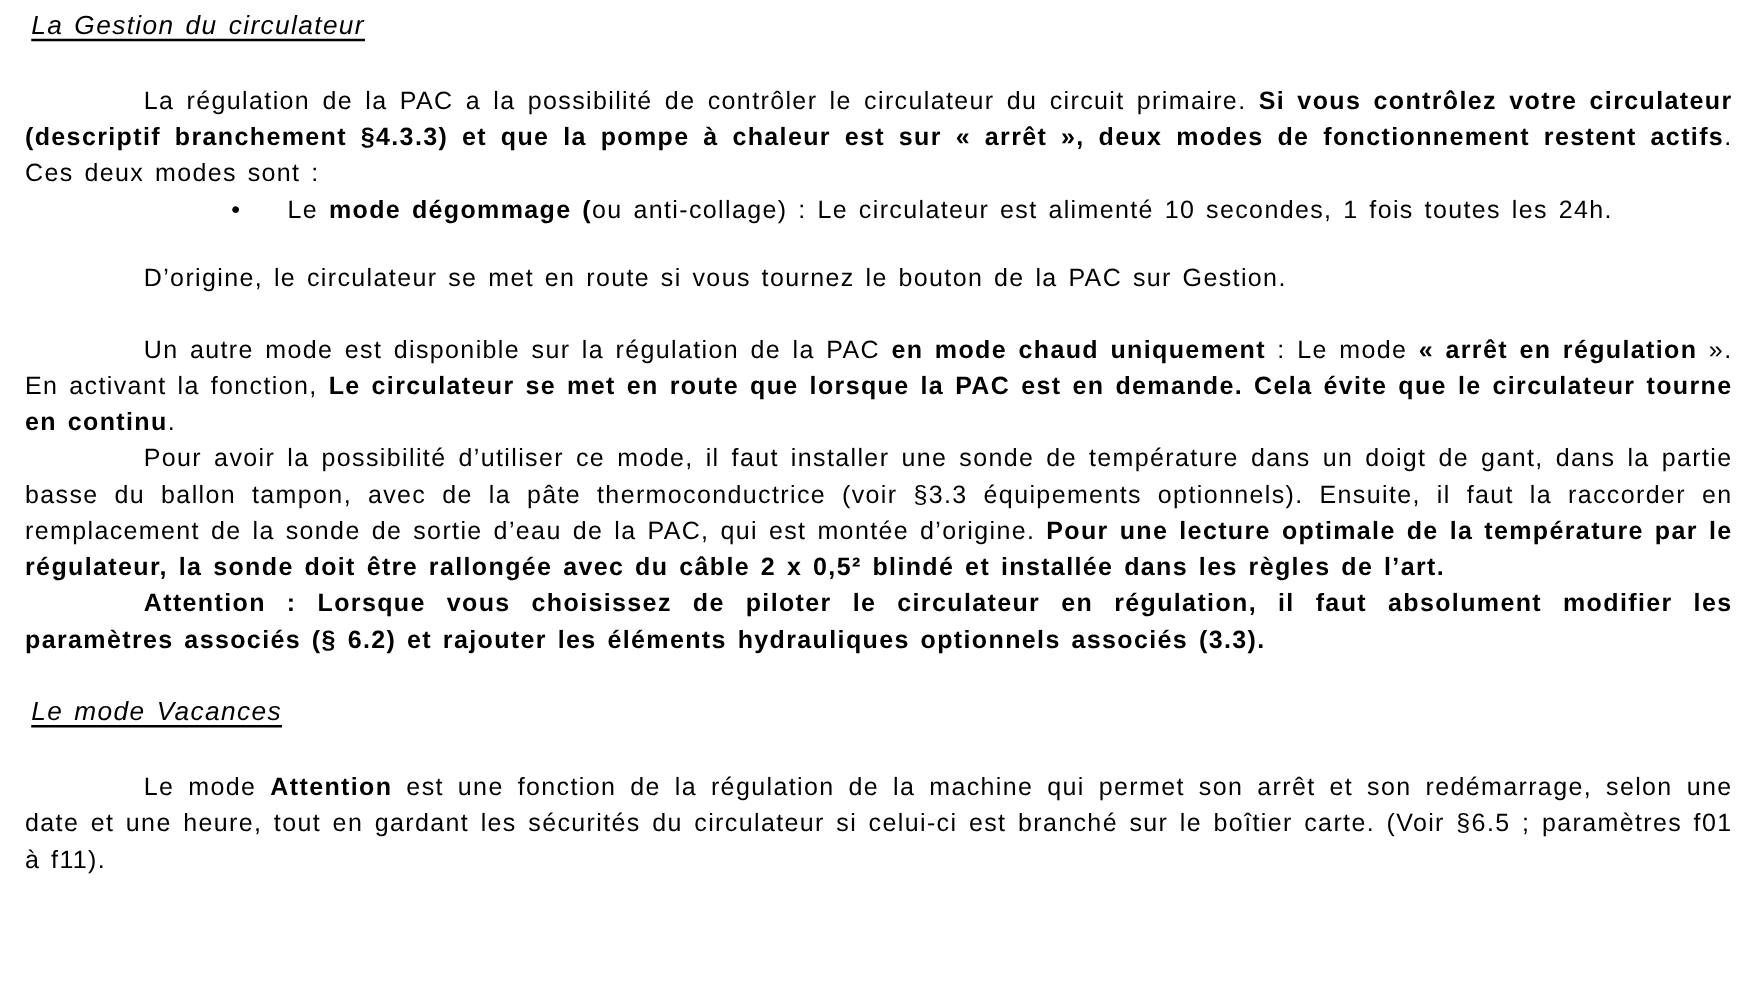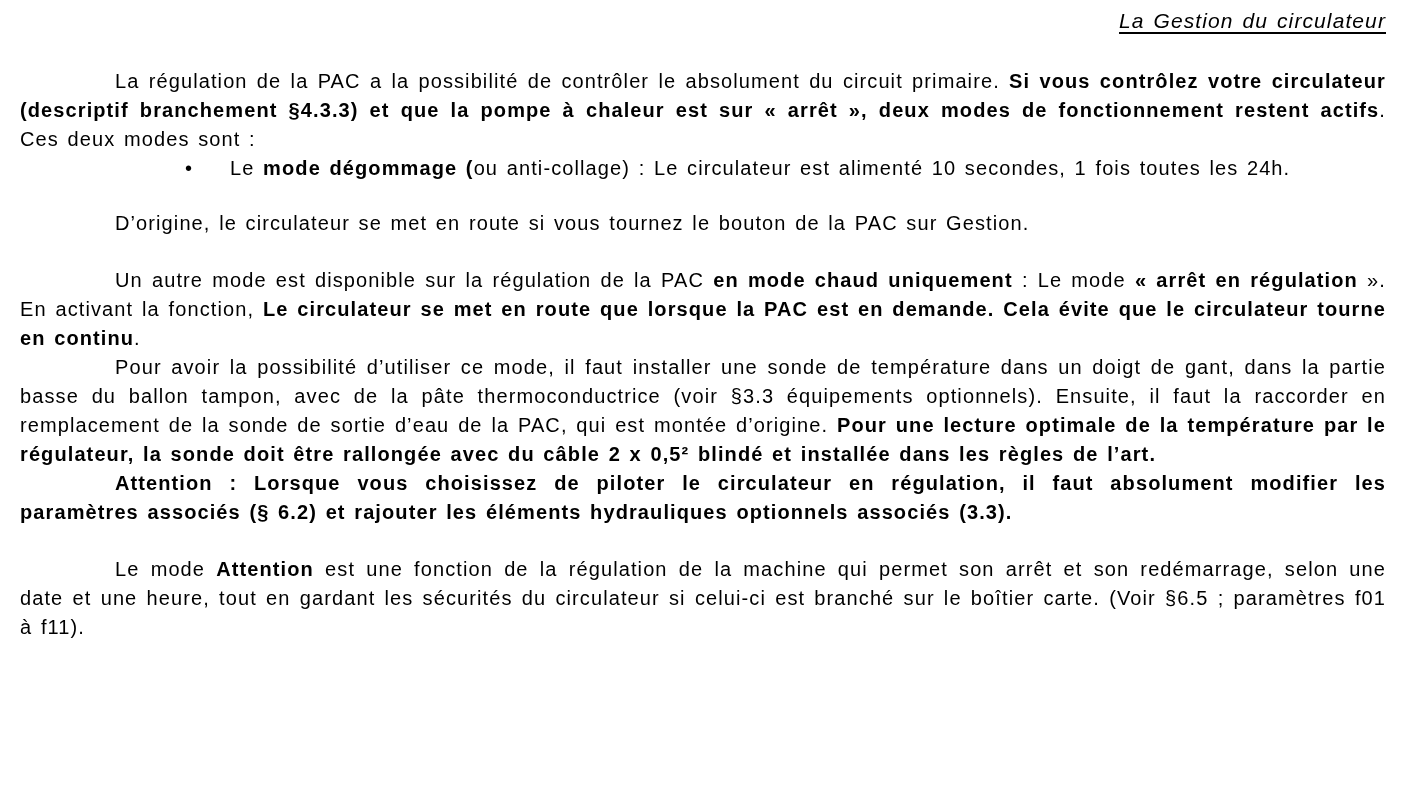--- a/index.html
+++ b/index.html
@@ -22,22 +22,21 @@
   .page {
     padding: 6px 20px 0 20px;
   }
   .heading {
     font-size: 21px;
     line-height: 29px;
     font-weight: normal;
     font-style: italic;
     text-decoration: underline;
     text-underline-offset: 4px;
-    margin: 0 0 32px 16px;
-    text-align: right;
+    margin: 0 0 32px 5px;
   }
   .para {
     margin: 0;
     text-align: justify;
     text-indent: 95px;
   }
   .para.gap-after { margin-bottom: 28px; }
   .bullet-list {
     list-style: none;
     margin: 0 0 26px 0;
@@ -57,33 +56,34 @@
   .b { font-weight: bold; }
 </style>
 </head>
 <body>
 
 <div class="page">
 
   <section>
     <h2 class="heading">La Gestion du circulateur</h2>
 
-    <p class="para"><span>La régulation de la PAC a la possibilité de contrôler le absolument du circuit primaire. </span><span class="b">Si vous contrôlez votre circulateur (descriptif branchement §4.3.3) et que la pompe à chaleur est sur « arrêt », deux modes de fonctionnement restent actifs</span><span>. Ces deux modes sont :</span></p>
+    <p class="para"><span>La régulation de la PAC a la possibilité de contrôler le circulateur du circuit primaire. </span><span class="b">Si vous contrôlez votre circulateur (descriptif branchement §4.3.3) et que la pompe à chaleur est sur « arrêt », deux modes de fonctionnement restent actifs</span><span>. Ces deux modes sont :</span></p>
 
     <ul class="bullet-list">
       <li class="bullet-item"><span>Le </span><span class="b">mode dégommage (</span><span>ou anti-collage) : Le circulateur est alimenté 10 secondes, 1 fois toutes les 24h.</span></li>
     </ul>
 
     <p class="para gap-after"><span>D’origine, le circulateur se met en route si vous tournez le bouton de la PAC sur Gestion.</span></p>
 
     <p class="para"><span>Un autre mode est disponible sur la régulation de la PAC </span><span class="b">en mode chaud uniquement</span><span> : Le mode </span><span class="b">« arrêt en régulation</span><span> ». En activant la fonction, </span><span class="b">Le circulateur se met en route que lorsque la PAC est en demande. Cela évite que le circulateur tourne en continu</span><span>.</span></p>
 
     <p class="para"><span>Pour avoir la possibilité d’utiliser ce mode, il faut installer une sonde de température dans un doigt de gant, dans la partie basse du ballon tampon, avec de la pâte thermoconductrice (voir §3.3 équipements optionnels). Ensuite, il faut la raccorder en remplacement de la sonde de sortie d’eau de la PAC, qui est montée d’origine. </span><span class="b">Pour une lecture optimale de la température par le régulateur, la sonde doit être rallongée avec du câble 2 x 0,5² blindé et installée dans les règles de l’art.</span></p>
 
     <p class="para gap-after"><span class="b">Attention : Lorsque vous choisissez de piloter le circulateur en régulation, il faut absolument modifier les paramètres associés (§ 6.2) et rajouter les éléments hydrauliques optionnels associés (3.3).</span></p>
   </section>
 
   <section>
+    <h2 class="heading">Le mode Vacances</h2>
 
     <p class="para"><span>Le mode </span><span class="b">Attention</span><span> est une fonction de la régulation de la machine qui permet son arrêt et son redémarrage, selon une date et une heure, tout en gardant les sécurités du circulateur si celui-ci est branché sur le boîtier carte. (Voir §6.5 ; paramètres f01 à f11).</span></p>
   </section>
 
 </div>
 
 </body></html>

